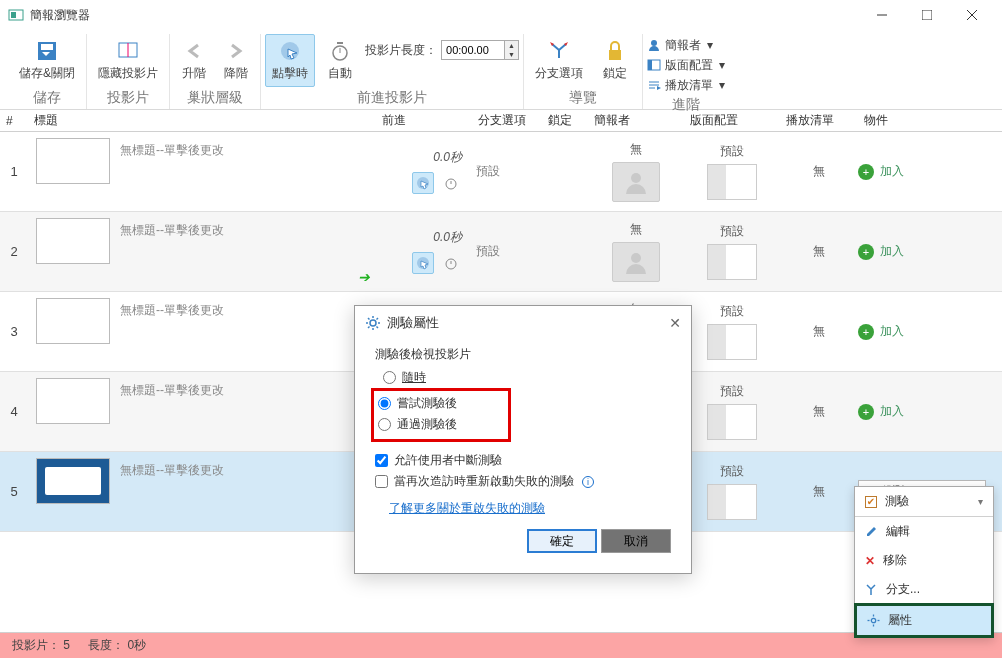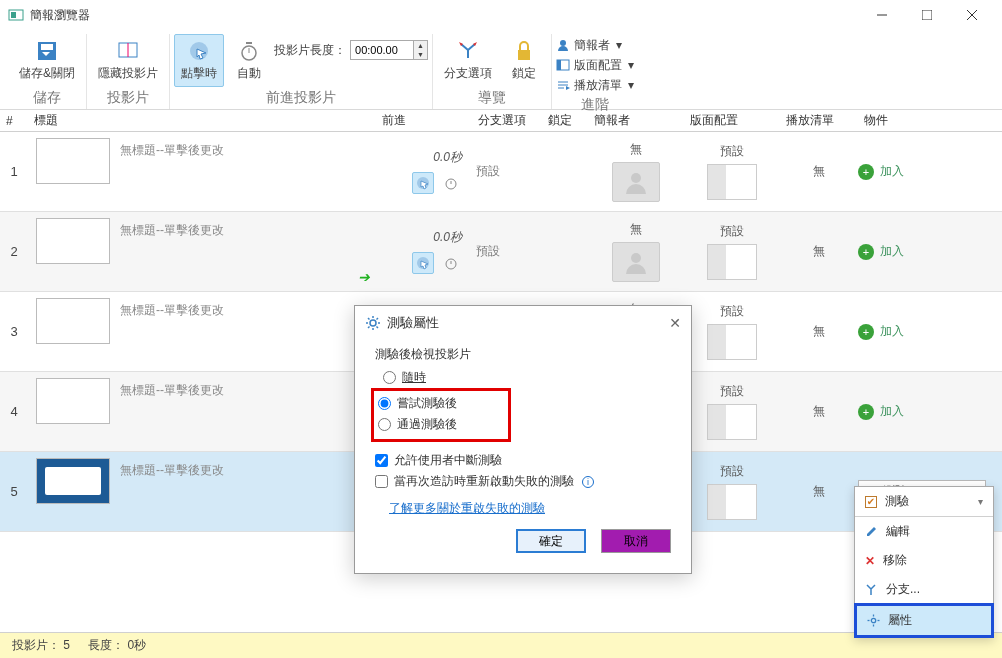--- a/index.html
+++ b/index.html
@@ -64,37 +64,37 @@
   .dialog { position:absolute; left:354px; top:305px; width:338px; background:#fff; border:1px solid #999; box-shadow:0 4px 20px rgba(0,0,0,0.2); z-index:50; }
   .dialog .dtitle { height:34px; display:flex; align-items:center; padding:0 10px; gap:6px; font-size:13px;}
   .dialog .dclose{margin-left:auto; font-size:14px; color:#666;}
   .dialog .dbody{padding:6px 16px 12px 20px; font-size:12px; color:#333;}
   .dialog .grp{margin-bottom:8px;}
   .dialog .grptitle{font-size:12px; margin-bottom:4px;}
   .dialog .opt{display:flex; align-items:center; gap:6px; padding:2px 0; font-size:12px;}
   .dialog .opt input[type=radio], .dialog .opt input[type=checkbox]{width:13px;height:13px;}
   .dialog .hl{border:3px solid #e10000; padding:2px 6px 4px 4px; width:140px; margin-left:-4px;}
   .dialog .link{color:#1a6fcc; text-decoration:underline; margin:8px 0 12px 14px; display:inline-block;}
-  .dialog .dbtns{display:flex; justify-content:flex-end; gap:15px; padding:0 4px 8px;}
+  .dialog .dbtns{display:flex; justify-content:flex-end; gap:4px; padding:0 4px 8px;}
   .dialog .dbtns button{width:70px;height:24px;font-size:12px;}
   .dialog .dbtns button.primary{border:2px solid #2b7cd3;background:#e7f1fb;}
-  .dialog .dbtns button.secondary{border:1px solid #999;background:#a21caf;}
+  .dialog .dbtns button.secondary{border:1px solid #999;background:#737373;}
 
   .ctxmenu { position:absolute; left:854px; top:486px; width:140px; background:#fff; border:1px solid #a9a9a9; box-shadow:0 3px 10px rgba(0,0,0,0.18); z-index:60; }
   .ctxmenu .citm{display:flex; align-items:center; gap:8px; padding:6px 10px; font-size:12px; color:#333; cursor:pointer;}
   .ctxmenu .citm.hov{background:#cde9fa;}
-  .ctxmenu .hlwrap{border:3px solid #1d4ed8; margin:-1px;}
+  .ctxmenu .hlwrap{border:3px solid #14532d; margin:-1px;}
   .ctxmenu .top{border-bottom:1px solid #d0d0d0;}
   .ctxmenu .top .caret{margin-left:auto;color:#777;font-size:10px;}
 
   .objbox { display:flex; align-items:center; gap:6px; background:#fff; border:1px solid #b8b8b8; padding:2px 18px 2px 6px; font-size:12px; color:#333; width:128px; position:relative;}
   .objbox .caret{position:absolute;right:4px;font-size:10px;color:#666;}
   .chkbox{width:12px;height:12px;border:1px solid #bd7a2d;display:inline-flex;align-items:center;justify-content:center;color:#d47a1f;font-size:10px;}
 
-  .statusbar{position:absolute; left:0; right:0; bottom:0; height:26px; border-top:1px solid #d0d0d0; display:flex; align-items:center; gap:18px; padding:0 12px; font-size:12px; color:#444; background:#fef9c3;}
+  .statusbar{position:absolute; left:0; right:0; bottom:0; height:26px; border-top:1px solid #d0d0d0; display:flex; align-items:center; gap:18px; padding:0 12px; font-size:12px; color:#444; background:#fca5a5;}
 
   svg{display:block;}
 </style>
 </head>
 <body>
 
 <div class="titlebar">
   <span class="app-icon">
     <svg width="16" height="16">
         <rect x="1" y="3" width="14" height="10" fill="none" stroke="#3aa08b" stroke-width="1"></rect>
@@ -147,20 +147,41 @@
               <rect x="2" y="3" width="18" height="14" fill="#fff" stroke="#3b82c4"></rect>
               <line x1="11" y1="3" x2="11" y2="17" stroke="#e06"></line>
             </svg>
           </span>
         <span class="lab">隱藏投影片</span>
       </div>
     </div>
     <div class="glbl">投影片</div>
   </div>
 
+  <div class="rgroup">
+    <div class="btns">
+      <div class="rbtn narrow">
+        <span class="ic">
+            <svg width="20" height="20">
+              <path d="M14 4 L6 10 L14 16" fill="none" stroke="#bbb" stroke-width="3"></path>
+            </svg>
+          </span>
+        <span class="lab">升階</span>
+      </div>
+      <div class="rbtn narrow">
+        <span class="ic">
+            <svg width="20" height="20">
+              <path d="M6 4 L14 10 L6 16" fill="none" stroke="#bbb" stroke-width="3"></path>
+            </svg>
+          </span>
+        <span class="lab">降階</span>
+      </div>
+    </div>
+    <div class="glbl">巢狀層級</div>
+  </div>
 
   <div class="rgroup">
     <div class="btns">
       <div class="rbtn active">
         <span class="ic">
             <svg width="22" height="22">
               <circle cx="11" cy="11" r="9" fill="#3b82c4" opacity="0.3"></circle>
               <path d="M9 9 L18 13 L13 14 L15 18 L12 19 L11 15 L9 17 Z" fill="#fff" stroke="#3b82c4"></path>
             </svg>
           </span>

